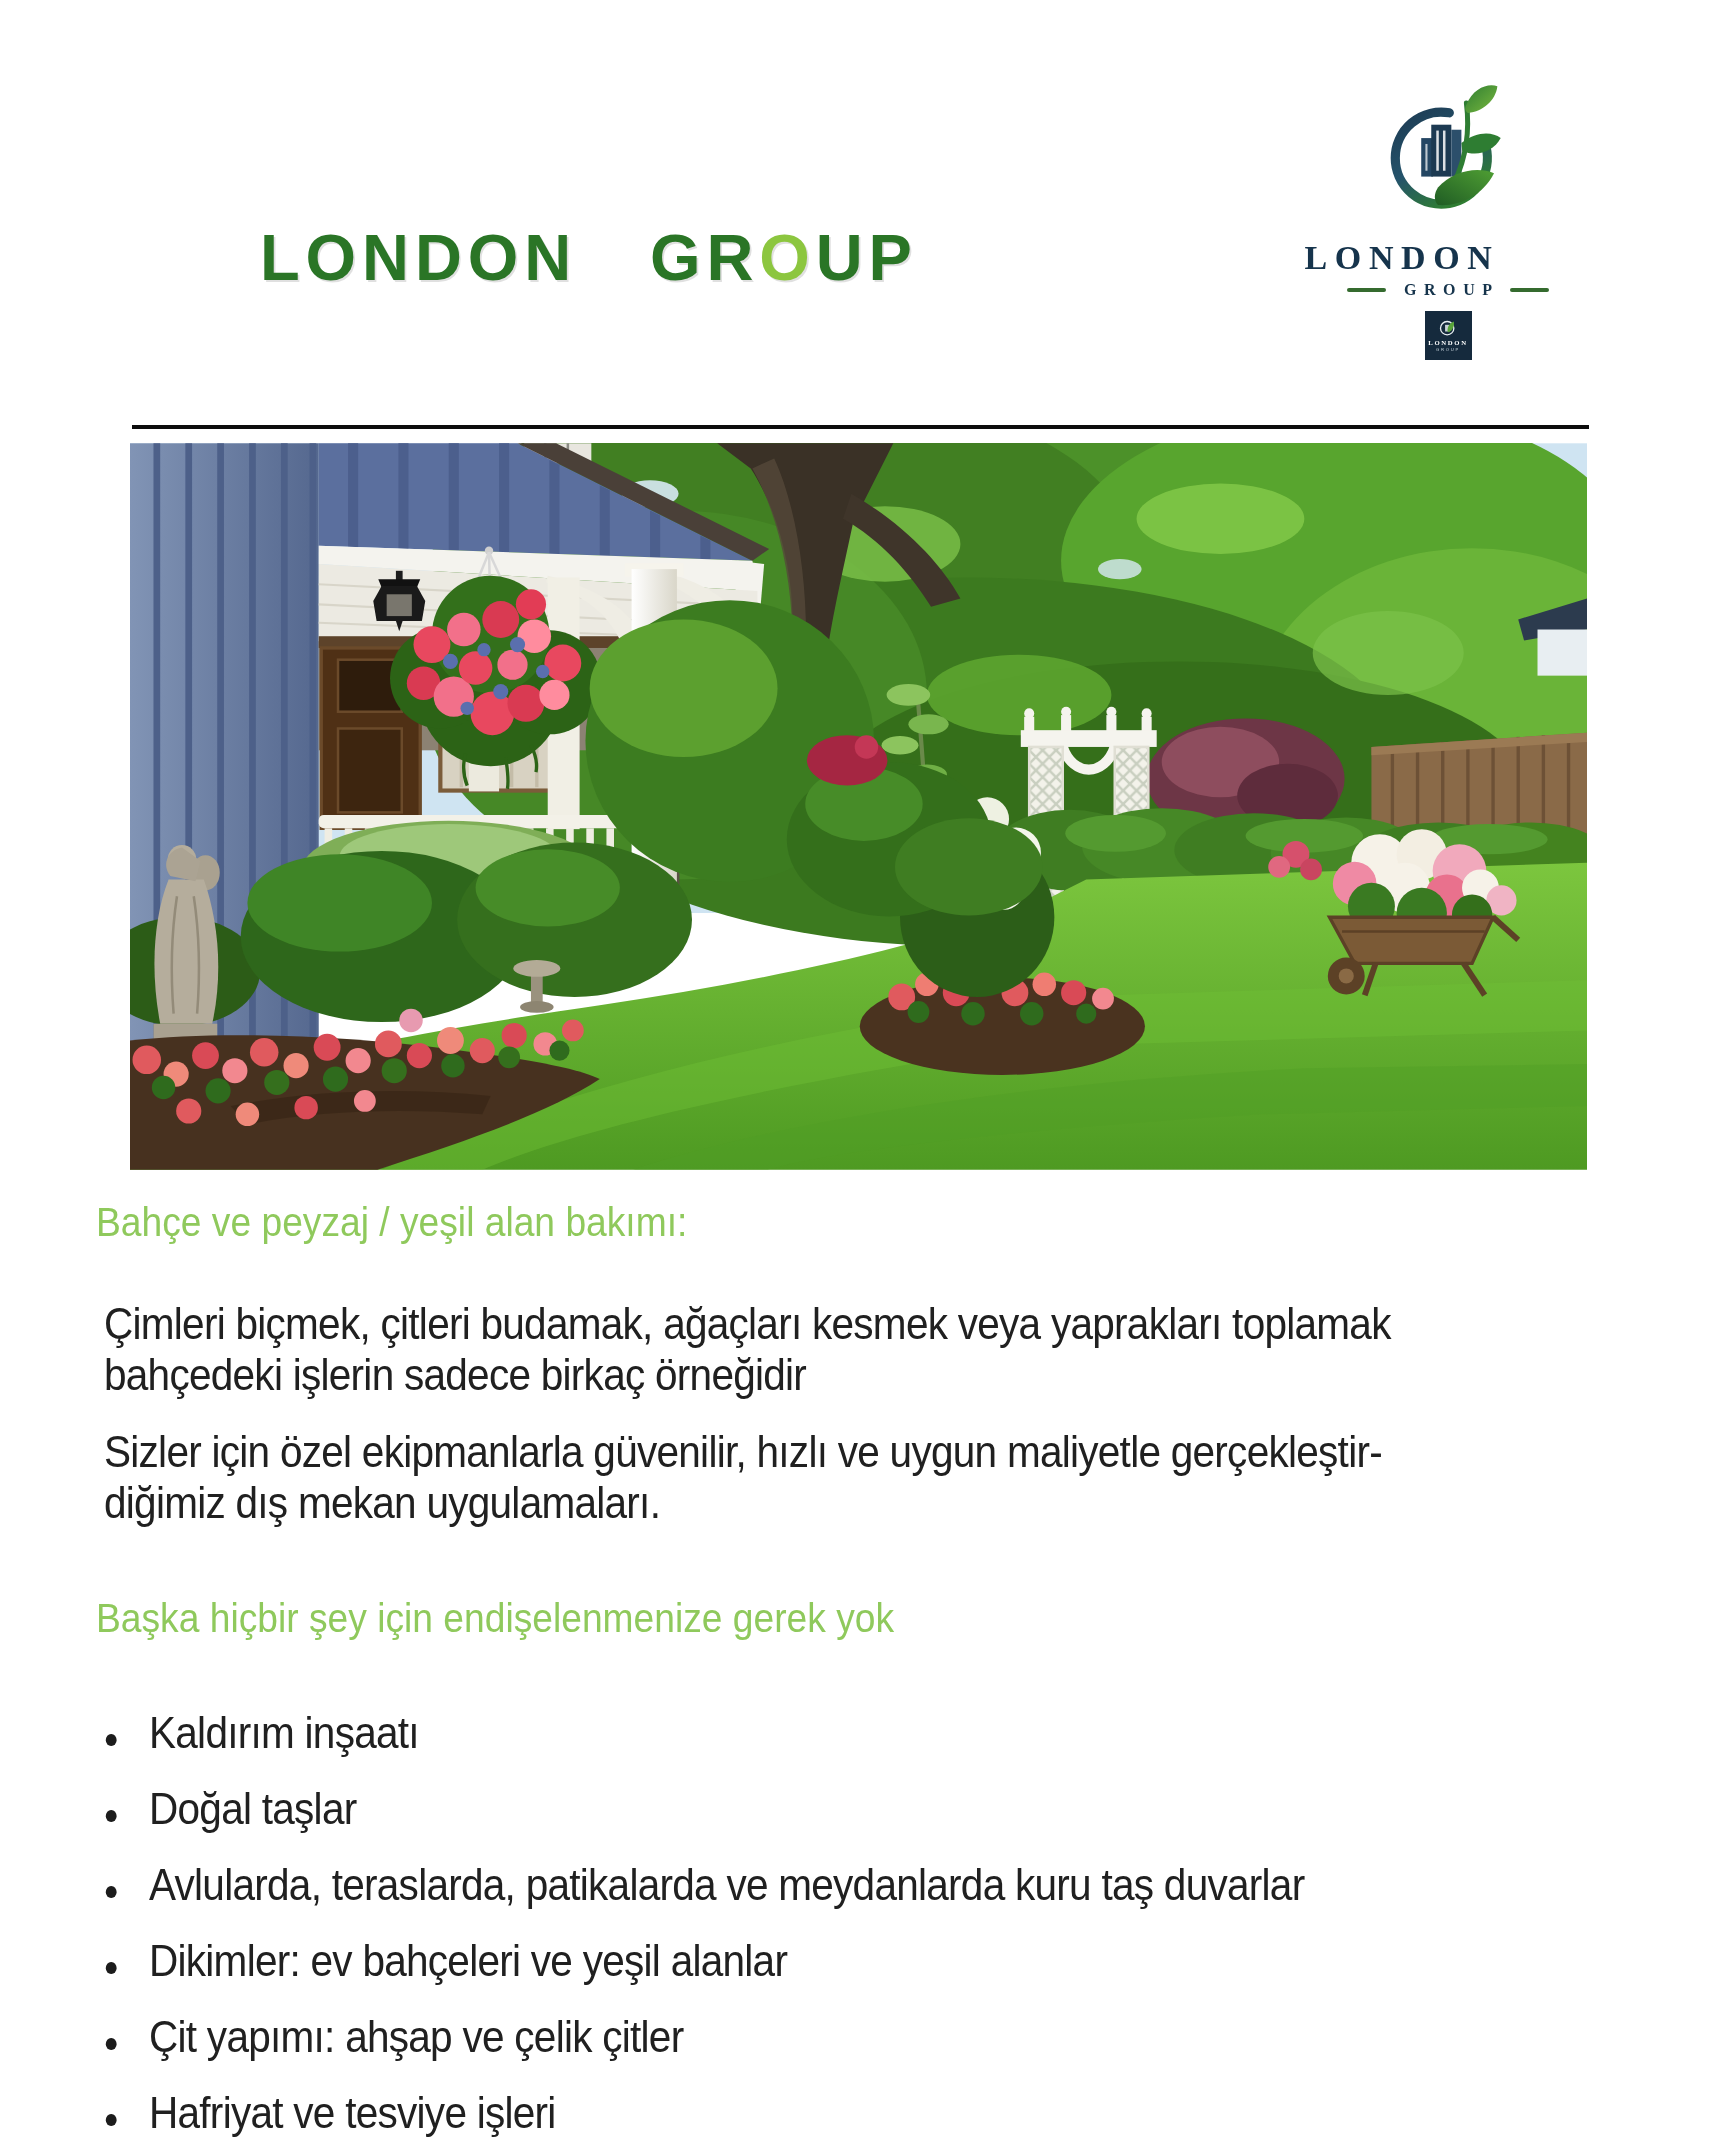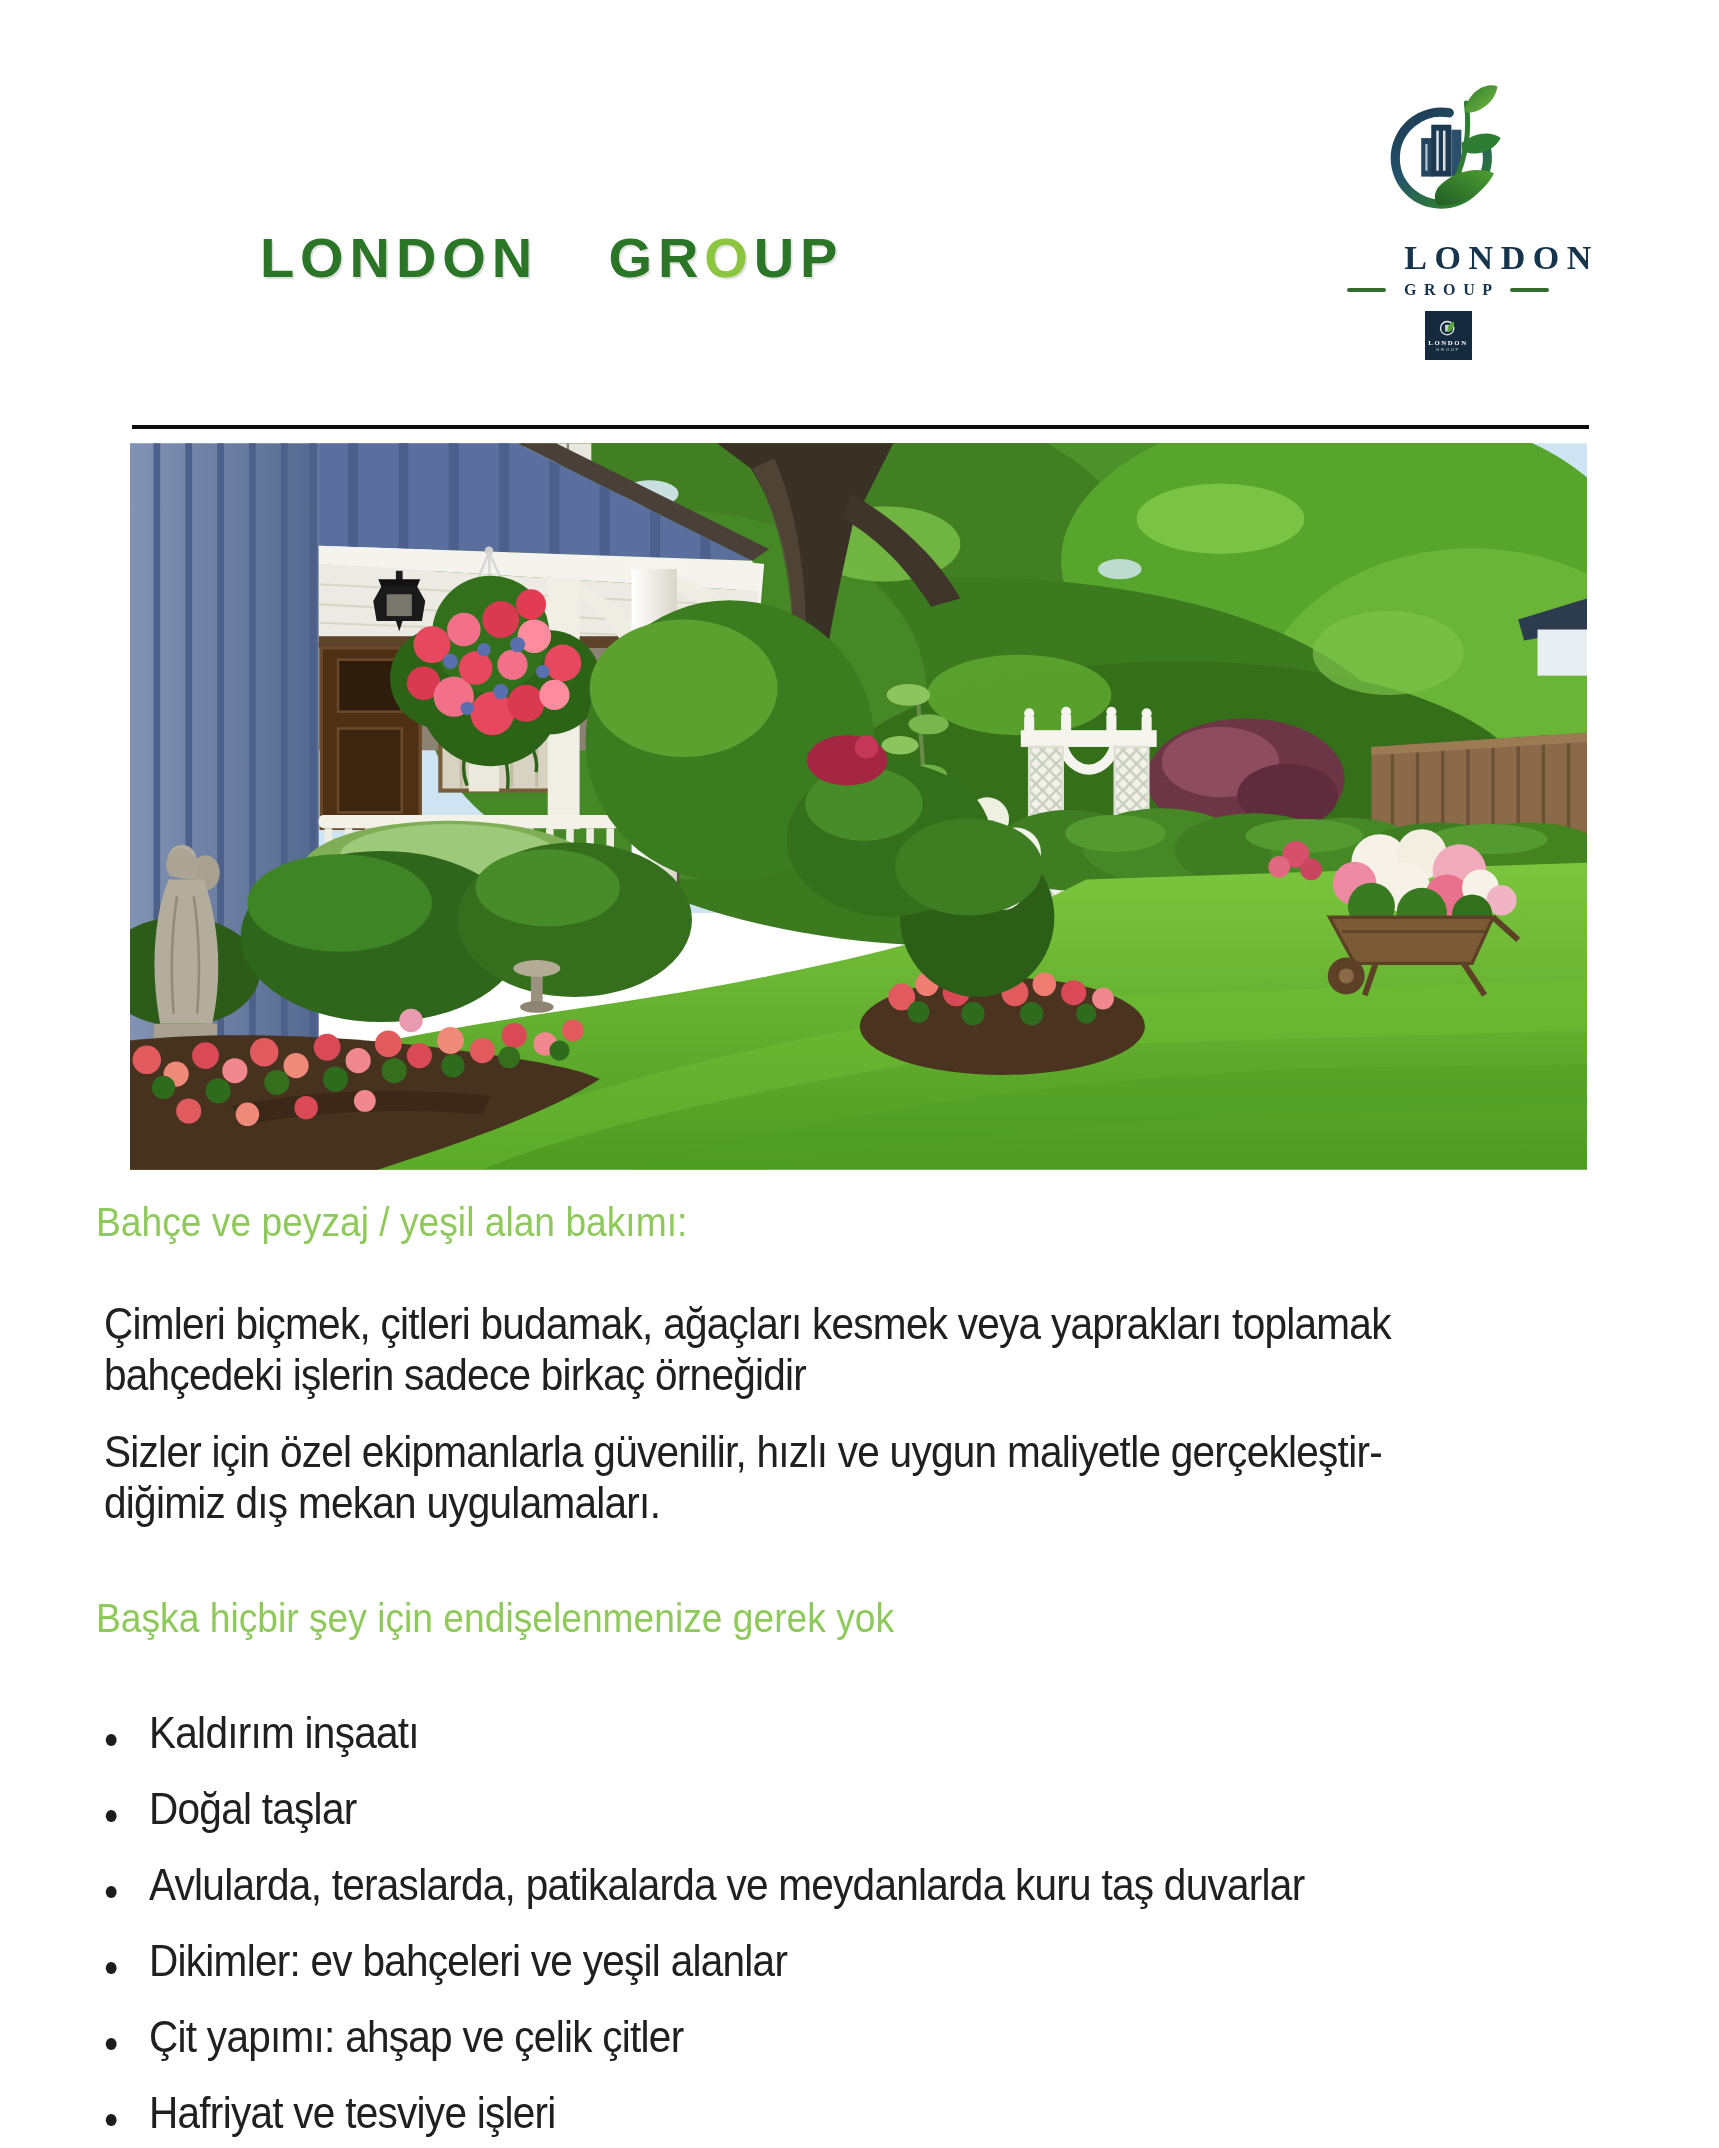--- a/index.html
+++ b/index.html
@@ -3,26 +3,26 @@
 <meta charset="utf-8">
 <style>
   html,body{margin:0;padding:0;}
   body{
     width:1719px;height:2148px;position:relative;overflow:hidden;background:#ffffff;
     font-family:"Liberation Sans", sans-serif;
     --wordmark-green:#2a7526; --wordmark-highlight:#8cc63f; --logo-navy:#16344c;
     --logo-green:#356b2f; --accent-green:#8fc95c; --body-text:#202020; --divider:#0d0d0d;
   }
   .wordmark{
-    position:absolute;left:260px;top:216px;font-size:56px;line-height:83px;font-weight:bold;
+    position:absolute;left:260px;top:216px;font-size:65px;line-height:83px;font-weight:bold;
     letter-spacing:5.9px;word-spacing:49px;color:var(--wordmark-green);white-space:nowrap;
     text-shadow:1.7px 1.7px 0 rgba(0,0,0,0.12);
   }
   .wordmark .hl{color:var(--wordmark-highlight);}
-  .logo-block{position:absolute;left:1297px;top:77px;width:302px;text-align:right;}
+  .logo-block{position:absolute;left:1297px;top:77px;width:302px;text-align:left;}
   .logo-emblem{display:block;margin:0 auto;}
   .logo-name{
     font-family:"Liberation Serif", serif;font-weight:bold;font-size:34px;line-height:34px;
     letter-spacing:7.6px;text-indent:7.6px;color:var(--logo-navy);margin-top:5px;
   }
   .logo-sub{display:flex;align-items:center;justify-content:center;gap:10px;margin-top:6.7px;}
   .logo-sub .dash{width:39px;height:4.2px;border-radius:2.5px;background:var(--logo-green);}
   .logo-sub .txt{
     font-family:"Liberation Serif", serif;font-weight:bold;font-size:16px;line-height:16px;
     letter-spacing:7.6px;text-indent:7.6px;color:var(--logo-navy);

